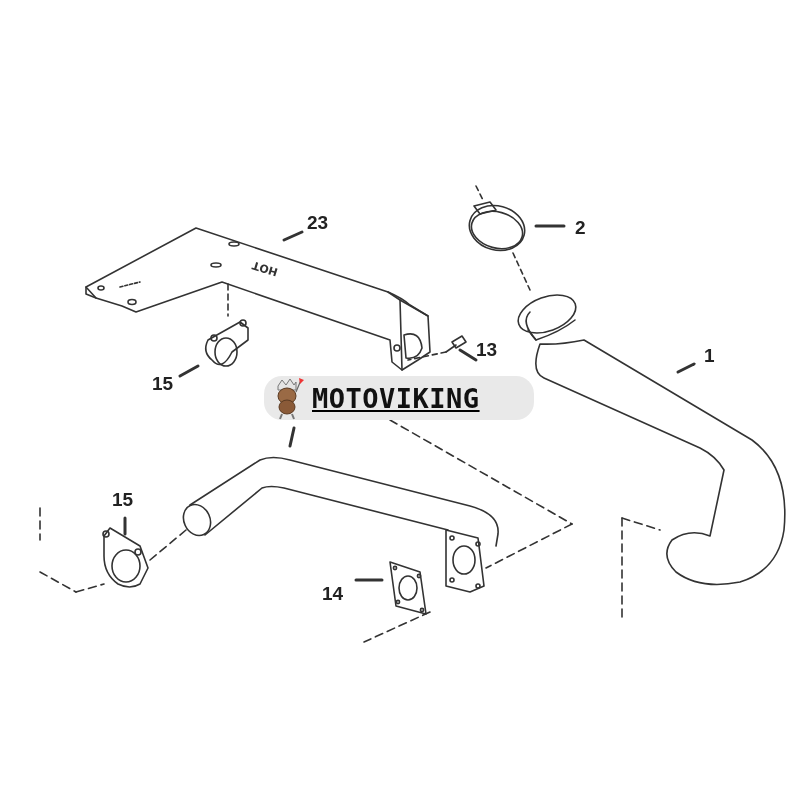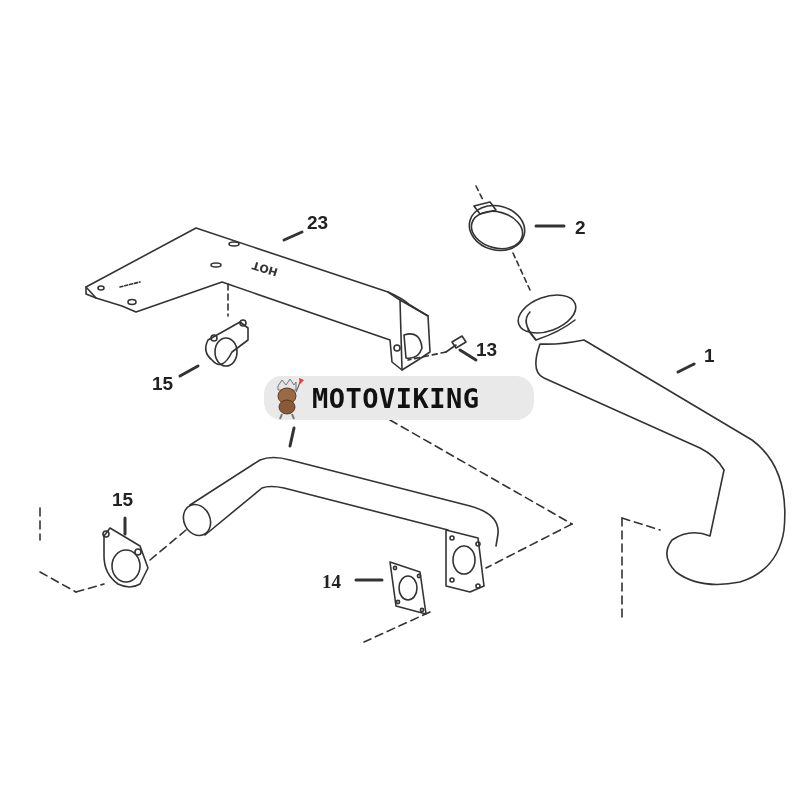--- a/index.html
+++ b/index.html
@@ -1,21 +1,21 @@
 <!DOCTYPE html>
 <html><head>
 <meta charset="utf-8">
 <style>
   html, body { margin:0; padding:0; background:#ffffff; }
   body { width:800px; height:800px; position:relative; overflow:hidden; font-family:"Liberation Sans", sans-serif; }
   #diagram { position:absolute; left:0; top:0; width:800px; height:800px; }
   .callout { position:absolute; font-family:"Liberation Sans", sans-serif; font-weight:bold; font-size:19px; color:#222; line-height:1; }
   .watermark {
     position:absolute; left:264px; top:376px; width:270px; height:44px;
-    background:#e9e9e9; border-radius:18px; display:flex; align-items:center;
+    background:#e9e9e9; border-radius:18px; display:flex; align-items:center;text-decoration:underline;
   }
   .watermark .logo { width:40px; height:44px; margin-left:4px; position:relative; }
   .watermark .brand {
     font-family:"DejaVu Sans Mono", monospace; font-weight:bold; font-size:27px;
     color:#111; letter-spacing:0.5px; margin-left:4px;
   }
   .emboss { position:absolute; font-family:"DejaVu Sans", sans-serif; font-weight:bold; font-size:11px; color:#333; transform:rotate(197deg); }
 </style>
 </head>
 <body>
@@ -115,21 +115,21 @@
     </g>
   </g>
 </svg>
 
 <div class="callout" style="left:307px;top:213px;">23</div>
 <div class="callout" style="left:575px;top:218px;">2</div>
 <div class="callout" style="left:704px;top:346px;">1</div>
 <div class="callout" style="left:476px;top:340px;">13</div>
 <div class="callout" style="left:152px;top:374px;">15</div>
 <div class="callout" style="left:112px;top:490px;">15</div>
-<div class="callout" style="left:322px;top:572px;font-family:Liberation Serif, serif;">14</div>
+<div class="callout" style="left:322px;top:584px;">14</div>
 
 <div class="emboss" style="left:252px;top:262px;">HOT</div>
 
 <div class="watermark">
   <div class="logo">
     <svg width="40" height="44" viewBox="0 0 40 44">
       <path d="M10,10 L14,4 L18,9 L22,3 L26,9 L28,6 L28,14 L10,14 Z" fill="#e4e4e4" stroke="#777" stroke-width="1"></path>
       <ellipse cx="19" cy="20" rx="9" ry="8" fill="#9a6a45" stroke="#5a3a22" stroke-width="1"></ellipse>
       <ellipse cx="19" cy="31" rx="8" ry="7" fill="#8a5a38" stroke="#5a3a22" stroke-width="1"></ellipse>
       <line x1="28" y1="16" x2="33" y2="4" stroke="#666" stroke-width="1.2"></line>

